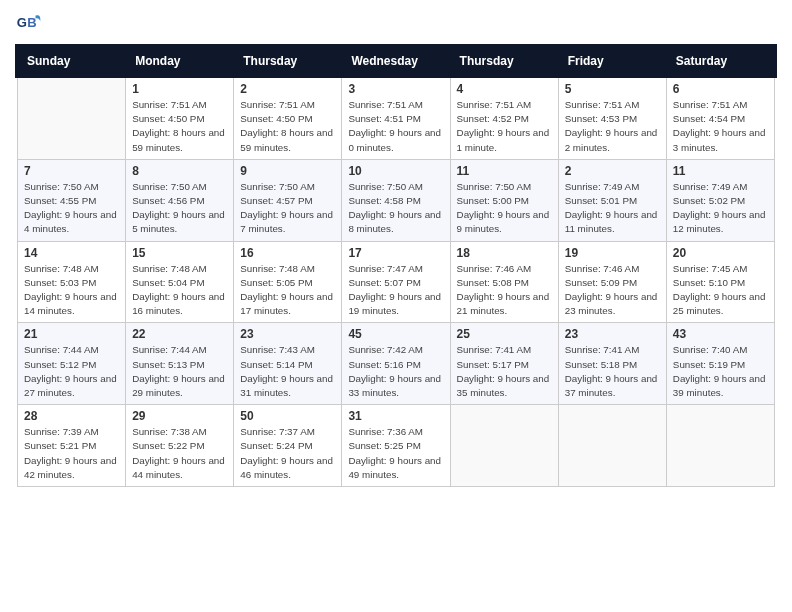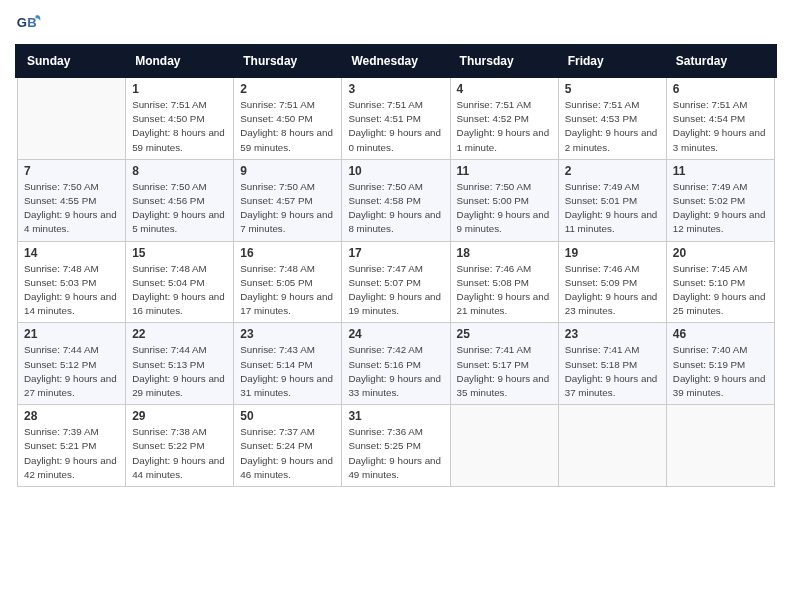--- a/index.html
+++ b/index.html
@@ -217,33 +217,33 @@
         </td>
         <td>
           <span class="day-number">22</span>
           <div class="day-detail">Sunrise: 7:44 AM<br>Sunset: 5:13 PM<br>Daylight: 9 hours and 29 minutes.</div>
         </td>
         <td>
           <span class="day-number">23</span>
           <div class="day-detail">Sunrise: 7:43 AM<br>Sunset: 5:14 PM<br>Daylight: 9 hours and 31 minutes.</div>
         </td>
         <td>
-          <span class="day-number">24</span>
+          <span class="day-number">45</span>
           <div class="day-detail">Sunrise: 7:42 AM<br>Sunset: 5:16 PM<br>Daylight: 9 hours and 33 minutes.</div>
         </td>
         <td>
           <span class="day-number">25</span>
           <div class="day-detail">Sunrise: 7:41 AM<br>Sunset: 5:17 PM<br>Daylight: 9 hours and 35 minutes.</div>
         </td>
         <td>
           <span class="day-number">23</span>
           <div class="day-detail">Sunrise: 7:41 AM<br>Sunset: 5:18 PM<br>Daylight: 9 hours and 37 minutes.</div>
         </td>
         <td>
-          <span class="day-number">46</span>
+          <span class="day-number">43</span>
           <div class="day-detail">Sunrise: 7:40 AM<br>Sunset: 5:19 PM<br>Daylight: 9 hours and 39 minutes.</div>
         </td>
       </tr>
       <tr>
         <td>
           <span class="day-number">28</span>
           <div class="day-detail">Sunrise: 7:39 AM<br>Sunset: 5:21 PM<br>Daylight: 9 hours and 42 minutes.</div>
         </td>
         <td>
           <span class="day-number">29</span>

